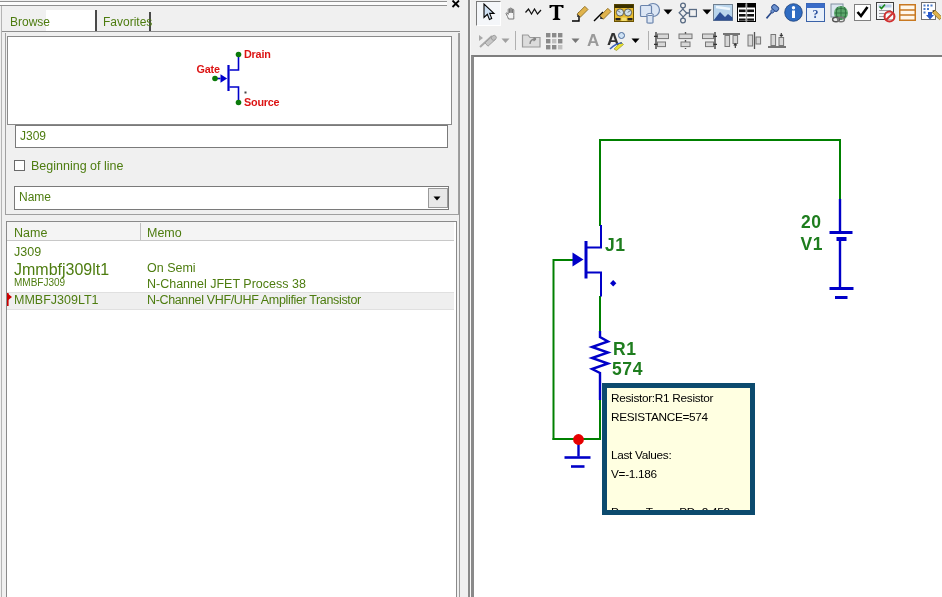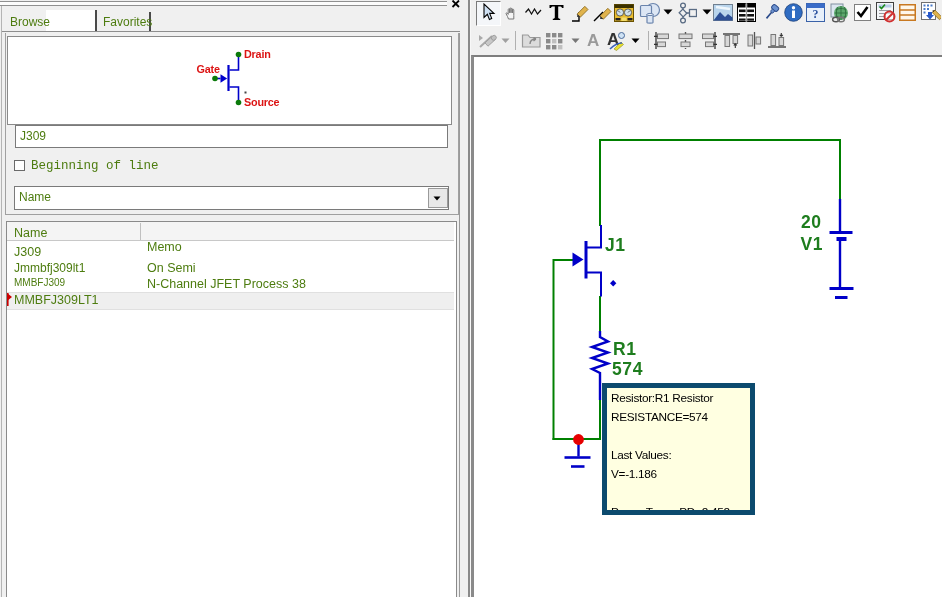--- a/index.html
+++ b/index.html
@@ -52,48 +52,49 @@
       <text x="244" y="58">Drain</text>
       <text x="196.5" y="73">Gate</text>
       <text x="244" y="106">Source</text>
     </g>
   </svg>
 
   <div class="abs" style="left:15px;top:125px;width:431px;height:21px;background:#fff;border:1px solid #7a7a7a;"></div>
   <div class="abs t12" style="left:20px;top:129px;">J309</div>
 
   <div class="abs" style="left:14px;top:160px;width:9px;height:9px;background:#fff;border:1px solid #6a6a6a;"></div>
-  <div class="abs t12" style="left:31px;top:159px;font-size:12.5px;font-family:Liberation Mono, monospace;">Beginning of line</div>
+  <div class="abs t12" style="left:31px;top:159px;font-size:12.5px;">Beginning of line</div>
 
   <div class="abs" style="left:14px;top:186px;width:433px;height:22px;background:#fff;border:1px solid #7a7a7a;"></div>
   <div class="abs t12" style="left:19px;top:190px;">Name</div>
   <div class="abs" style="left:428px;top:188px;width:18px;height:18px;background:#e8e8e8;border:1px solid #9a9a9a;"></div>
   <svg class="abs" style="left:433px;top:196px;" width="8" height="5" viewBox="0 0 8 5">
     <polygon points="0.5,0.5 7.5,0.5 4,4.5" fill="#000"></polygon>
   </svg>
 
   <div class="abs" style="left:6px;top:221px;width:449px;height:376px;background:#ffffff;border:1px solid #8a8a8a;border-bottom:none;"></div>
 
   <div class="abs" style="left:7px;top:222px;width:447px;height:18px;background:#f4f4f4;border-bottom:1px solid #c8c8c8;"></div>
   <div class="abs" style="left:140px;top:223px;width:1px;height:17px;background:#c0c0c0;"></div>
   <div class="abs t12" style="left:14px;top:226px;font-size:12.5px;">Name</div>
-  <div class="abs t12" style="left:147px;top:226px;font-size:12.5px;margin-top:14px;">Memo</div>
+  <div class="abs t12" style="left:147px;top:226px;font-size:12.5px;">Memo</div>
 
   <div class="abs" style="left:7px;top:292px;width:447px;height:16px;background:#efefef;border-top:1px solid #e0e0e0;border-bottom:1px solid #e0e0e0;"></div>
   <svg class="abs" style="left:7px;top:293px;" width="5" height="13" viewBox="0 0 5 13">
     <polygon points="0,0 5,4 0,8" fill="#cc0000"></polygon>
     <rect x="0" y="0" width="1.6" height="13" fill="#cc0000"></rect>
   </svg>
 
   <div class="abs t12" style="left:14px;top:245px;font-size:12.5px;">J309</div>
-  <div class="abs t12" style="left:14px;top:261px;font-size:12px;">Jmmbfj309lt1</div>
+  <div class="abs t12" style="left:14px;top:261px;font-size:16px;">Jmmbfj309lt1</div>
   <div class="abs t12" style="left:147px;top:261px;font-size:12.5px;">On Semi</div>
   <div class="abs t12" style="left:14px;top:277px;font-size:10px;">MMBFJ309</div>
   <div class="abs t12" style="left:147px;top:277px;font-size:12.5px;">N-Channel JFET Process 38</div>
   <div class="abs t12" style="left:14px;top:293px;font-size:12.5px;">MMBFJ309LT1</div>
+  <div class="abs t12" style="left:147px;top:293px;font-size:12.5px;letter-spacing:-0.35px;">N-Channel VHF/UHF Amplifier Transistor</div>
 
   <div class="abs" style="left:459px;top:33px;width:1px;height:564px;background:#9a9a9a;"></div>
   <div class="abs" style="left:461px;top:0;width:7px;height:597px;background:#f0f0f0;"></div>
   <div class="abs" style="left:468px;top:0;width:2px;height:597px;background:#8a8a8a;"></div>
   <div class="abs" style="left:470px;top:0;width:1px;height:597px;background:#f8f8f8;"></div>
 
   <div class="abs" style="left:471px;top:0;width:471px;height:56px;background:#f0f0f0;"></div>
 
   <div class="abs" style="left:476px;top:1px;width:23px;height:23px;background:#f4f6f9;border-top:1px solid #7a7a7a;border-left:1px solid #7a7a7a;border-bottom:1px solid #fff;border-right:1px solid #fff;"></div>
   <svg class="abs" style="left:481px;top:3px;" width="15" height="18" viewBox="0 0 15 18">

